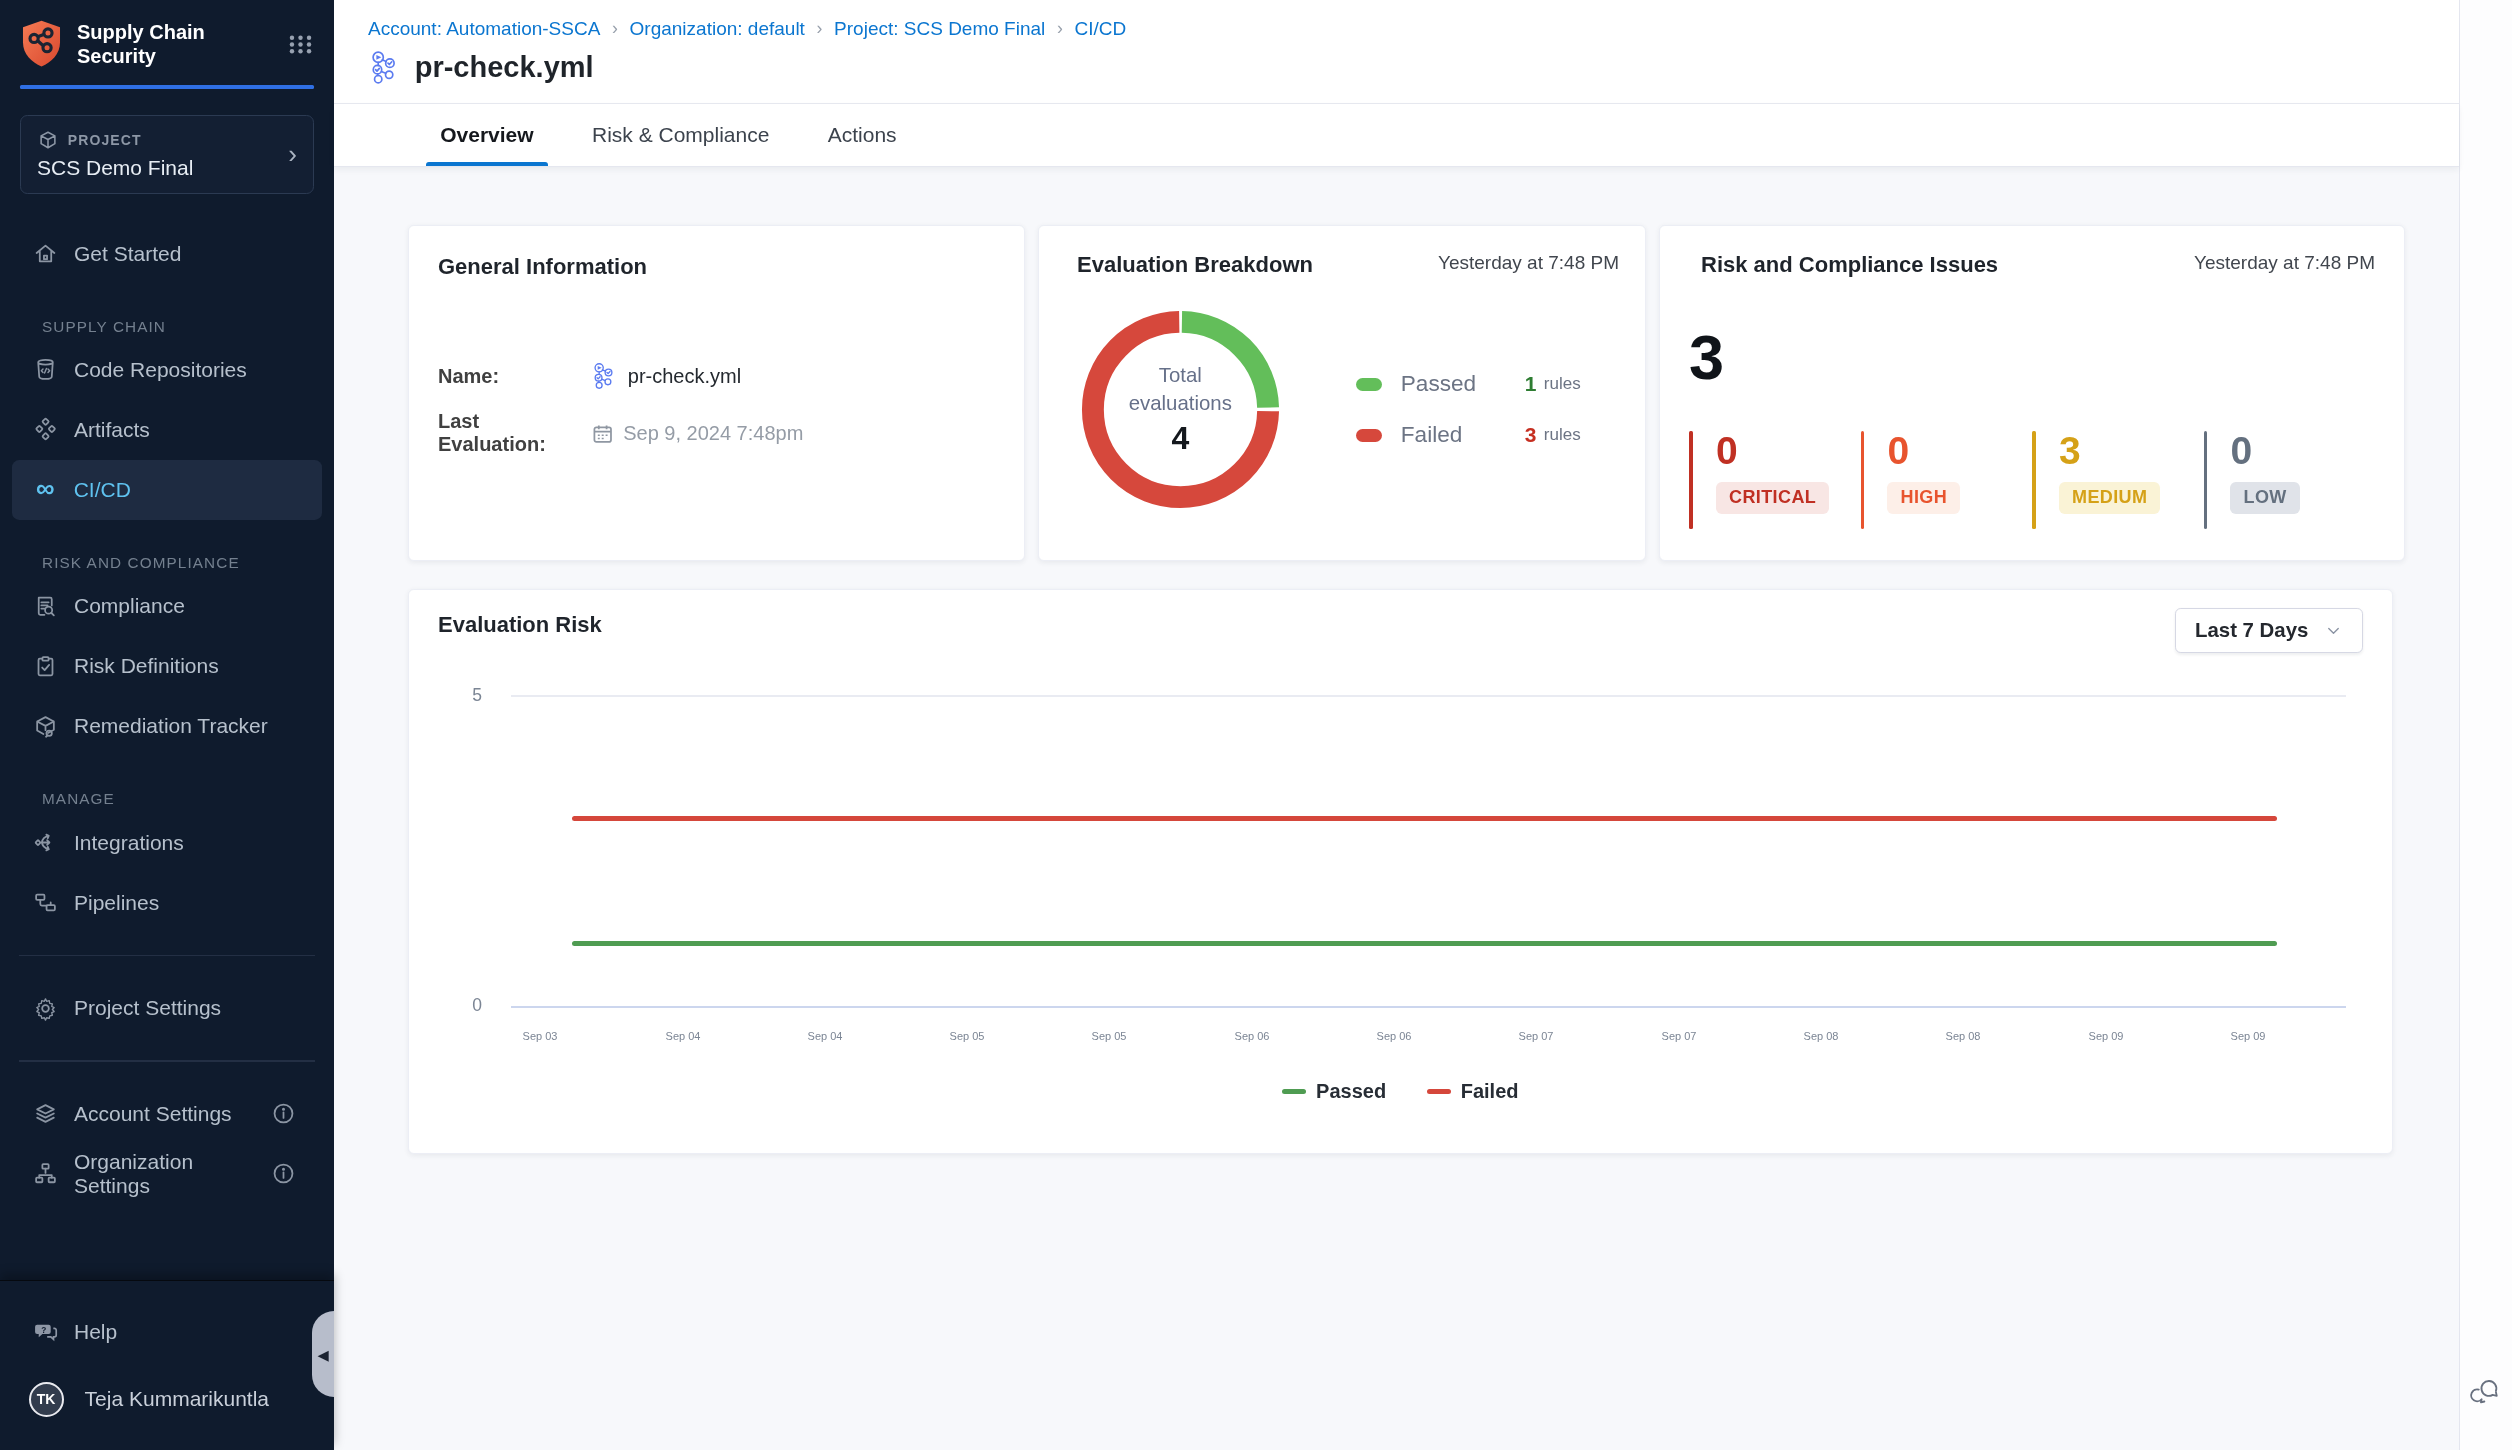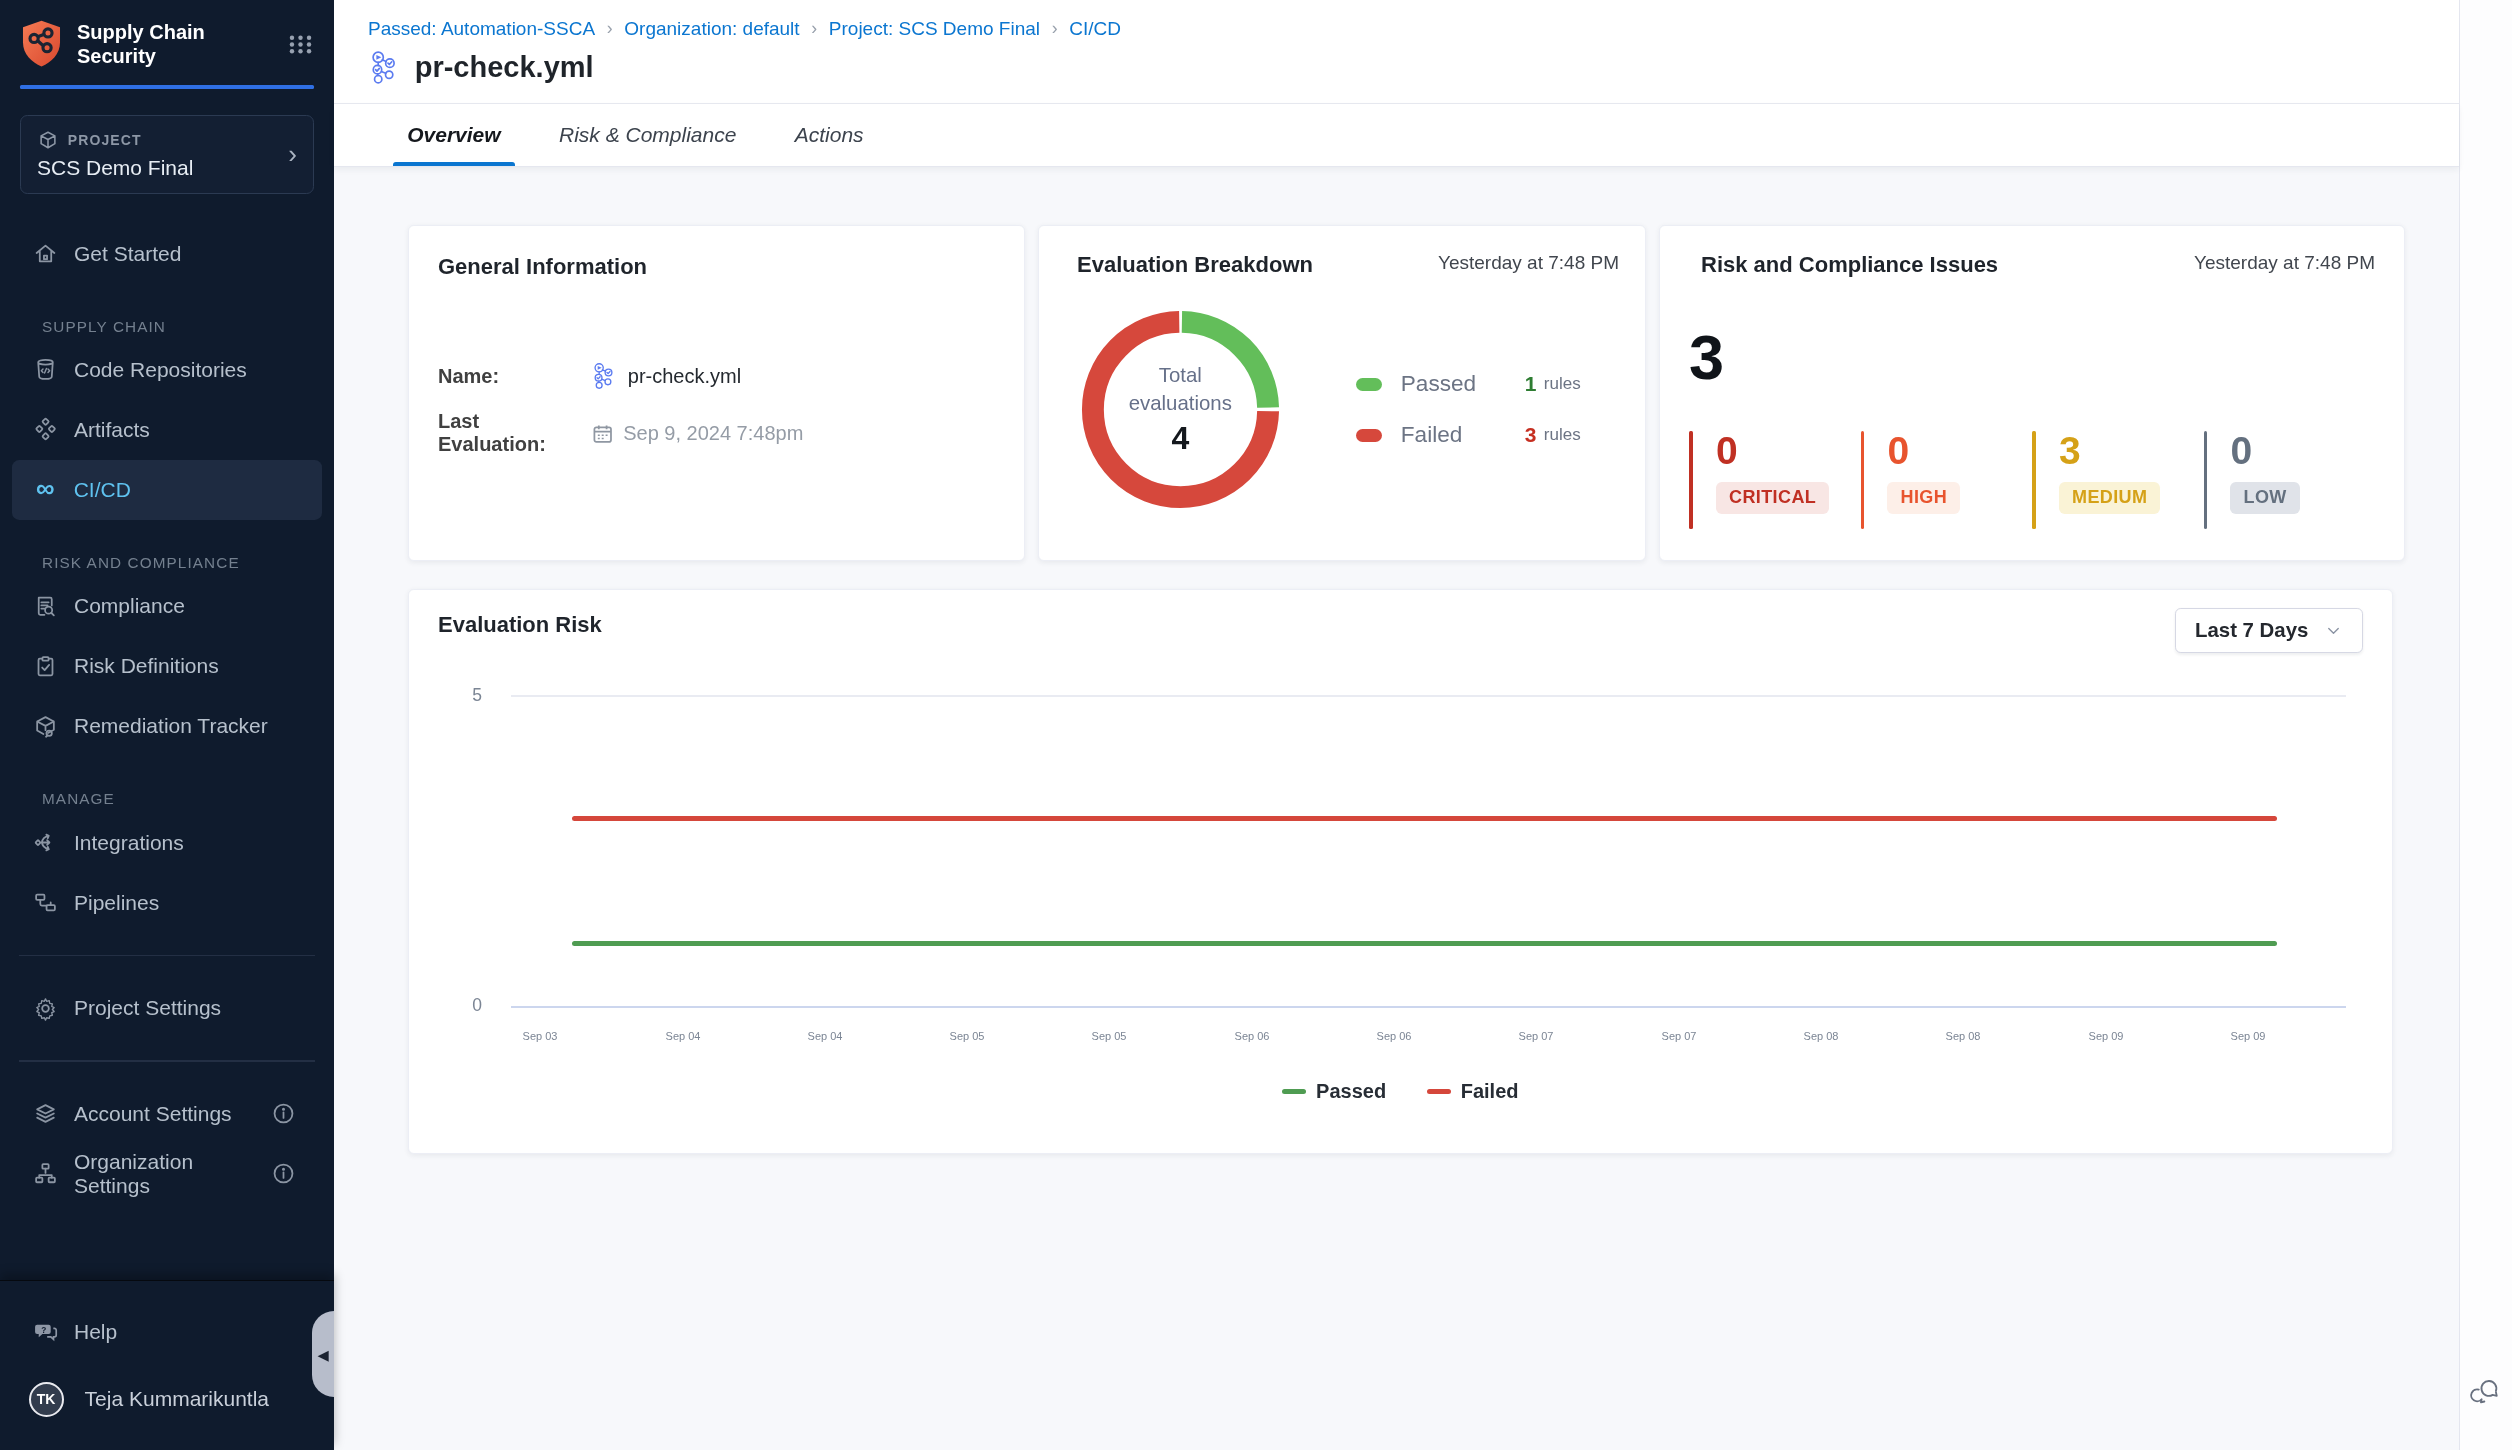--- a/index.html
+++ b/index.html
@@ -34,21 +34,21 @@
 
   
   .main { width:2125px; display:flex; flex-direction:column; }
   header.topbar { background:#ffffff; height:104px; padding:17.5px 29px 0 34px; border-bottom:1.5px solid #e7e9f0; }
   .breadcrumb { font-size:19px; display:flex; align-items:center; }
   .breadcrumb a { color:#0b76d0; text-decoration:none; cursor:pointer; }
   .crumb-sep { color:#98a0ac; padding:0 11.7px; font-size:17.5px; }
   .title-row { display:flex; align-items:center; gap:11.7px; margin-top:10.2px; }
   .title-row svg { width:35px; height:35px; }
   .page-title { font-size:29px; font-weight:700; color:#1f242a; }
-  .tabbar { background:#ffffff; height:63px; display:flex; align-items:stretch; gap:38px; padding-left:63px; border-bottom:1.5px solid #e5e7ef; box-shadow:0 2.9px 5.8px rgba(35,45,65,0.06); position:relative; z-index:2;font-style:italic; }
+  .tabbar { background:#ffffff; height:63px; display:flex; align-items:stretch; gap:38px; padding-left:96px; border-bottom:1.5px solid #e5e7ef; box-shadow:0 2.9px 5.8px rgba(35,45,65,0.06); position:relative; z-index:2; }
   .tab { position:relative; display:flex; align-items:center; font-size:21px; color:#3c434d; padding:0 10.2px; cursor:pointer; }
   .tab.active { color:#15181d; font-weight:700; }
   .tab.active::after { content:""; position:absolute; left:-4.4px; right:-4.4px; bottom:0; height:4.4px; background:#0b76d0; border-radius:2.9px 2.9px 0 0; }
 
   .content { flex:1; background:#f7f8fb; padding:58px 54px 0 74px; }
   .card { background:#ffffff; border:0.7px solid #eceef5; border-radius:5.8px; box-shadow:0 1.5px 5.8px rgba(40,50,70,0.07); }
   .cards-row { display:flex; gap:13px; }
   .card-title { font-size:22px; font-weight:700; color:#1f242b; }
   .card-head { display:flex; align-items:flex-start; justify-content:space-between;margin-left:12px; }
   .stamp { font-size:19px; color:#41464e; }
@@ -285,21 +285,21 @@
   </div>
 
   <div class="collapse-handle">
     <span>◀</span>
   </div>
 </aside>
 
 <div class="main">
   <header class="topbar">
     <div class="breadcrumb">
-      <a>Passed: Automation-SSCA</a>
+      <a>Account: Automation-SSCA</a>
       <span class="crumb-sep">›</span>
       <a>Organization: default</a>
       <span class="crumb-sep">›</span>
       <a>Project: SCS Demo Final</a>
       <span class="crumb-sep">›</span>
       <a>CI/CD</a>
     </div>
     <div class="title-row">
       <svg viewBox="0 0 48 48" fill="none" stroke="#5b7bf0" stroke-width="2.3" stroke-linecap="round" stroke-linejoin="round">
         <circle cx="14" cy="10" r="7"></circle>

